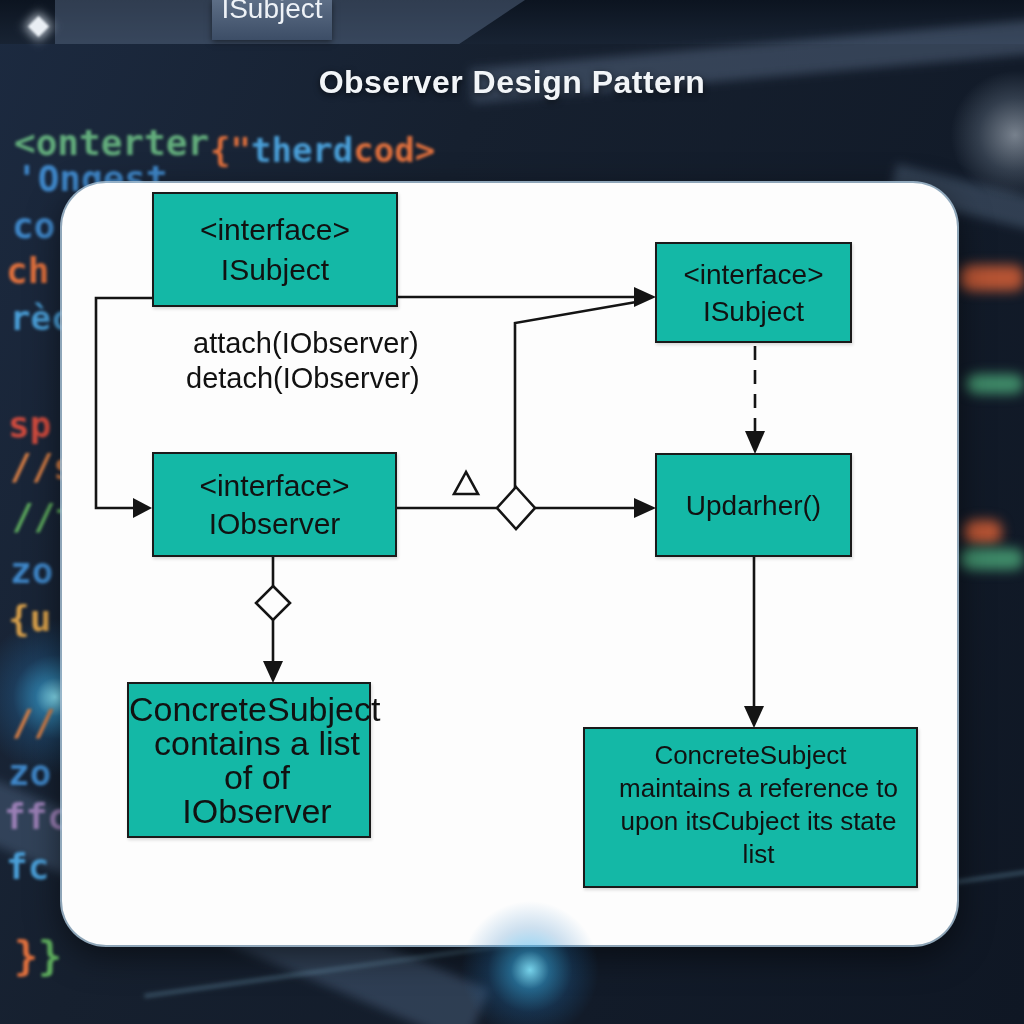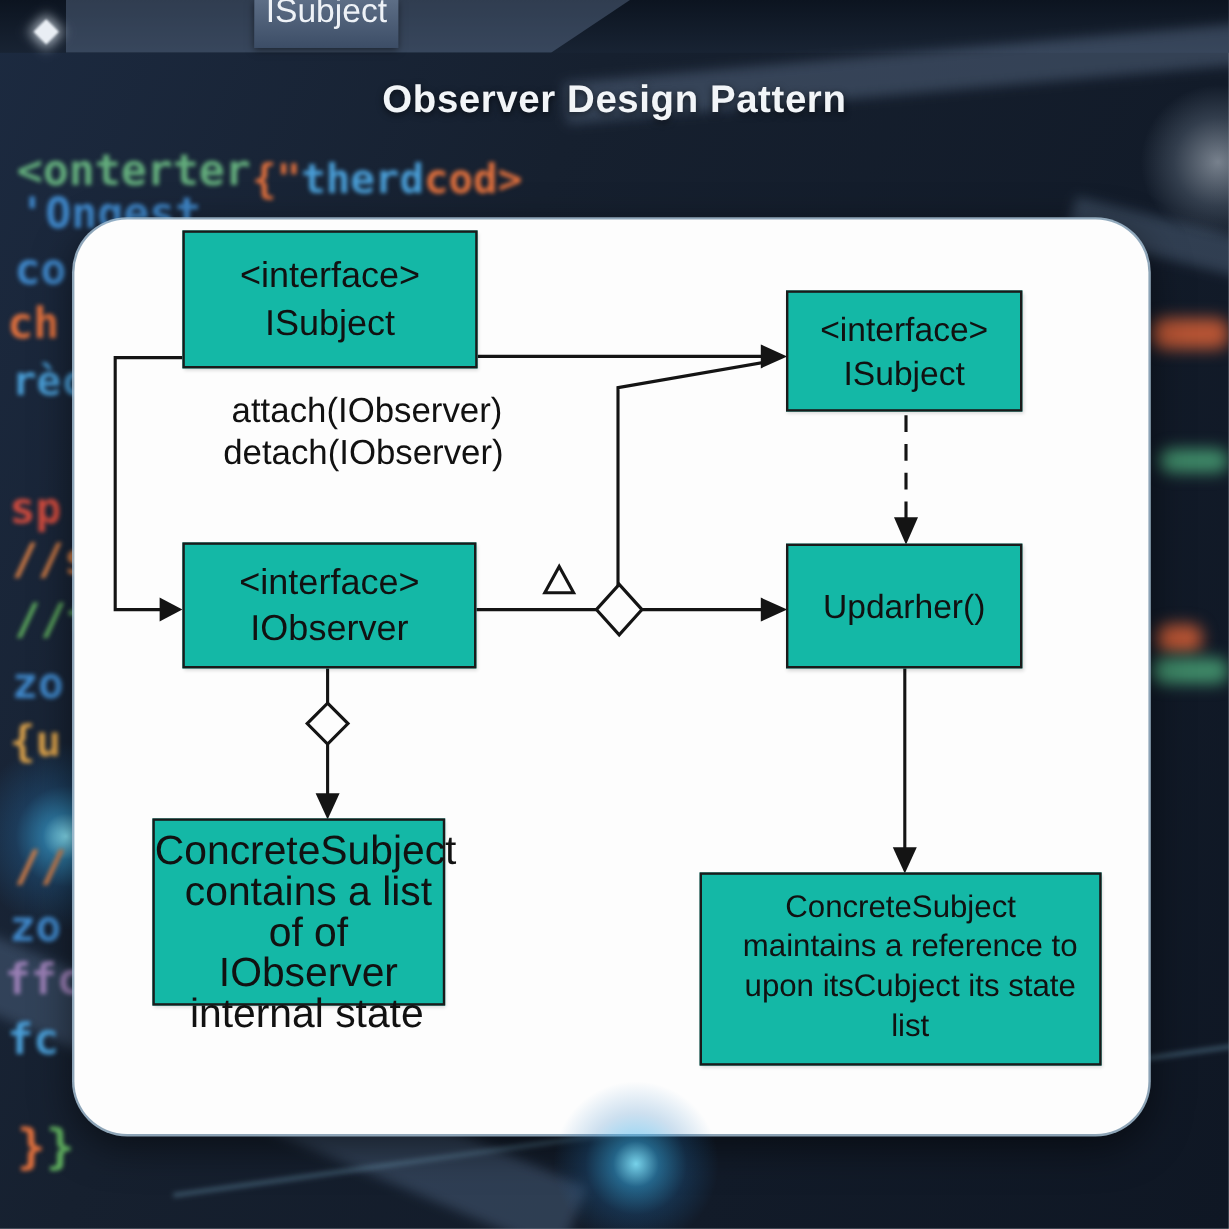--- a/index.html
+++ b/index.html
@@ -225,21 +225,20 @@
 </div>
 
 <div class="uml-box b-update">
   <div>Updarher()</div>
 </div>
 
 <div class="uml-box b-csubject">
   <div>ConcreteSubject</div>
   <div class="t-left">contains a list of of</div>
   <div class="t-left">IObserver</div>
-  <div class="t-right">internal state</div>
 </div>
 
 <div class="uml-box b-cobserver">
   <div>ConcreteSubject</div>
   <div class="t-left">maintains a reference to</div>
   <div class="t-left">upon itsCubject its state</div>
   <div class="t-left">list</div>
 </div>
 
 </body></html>

